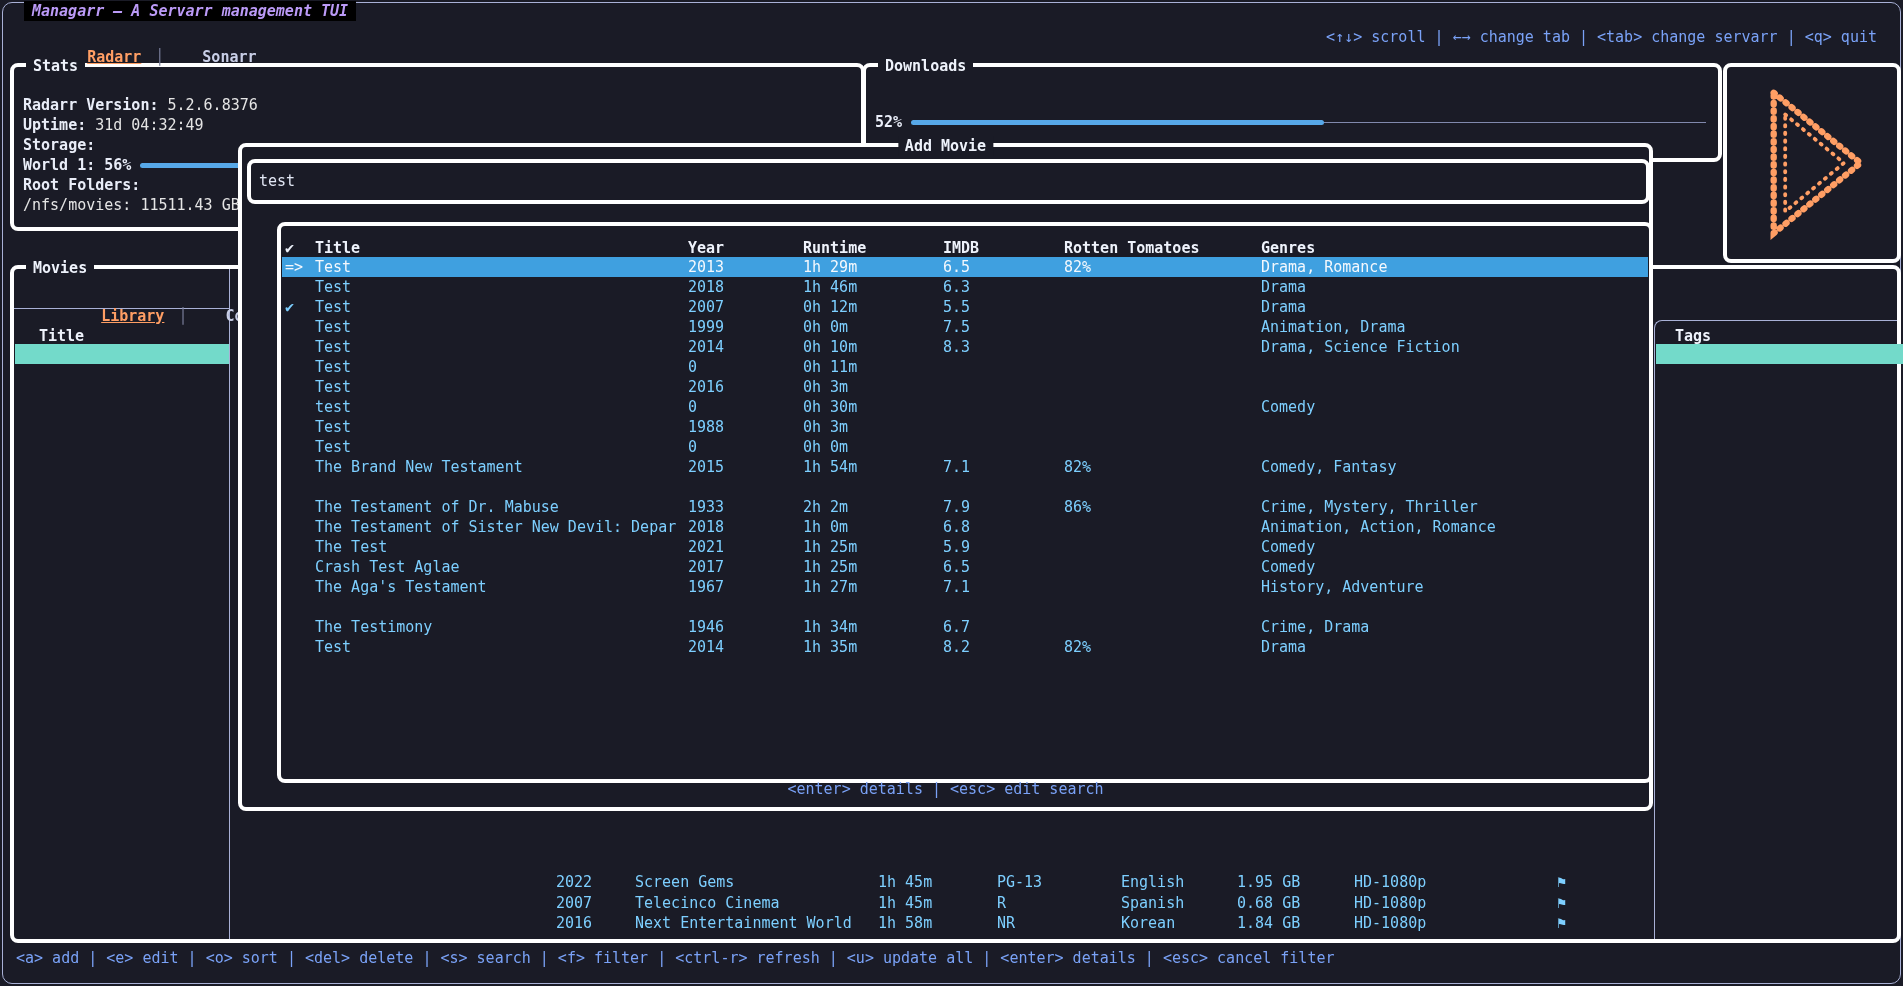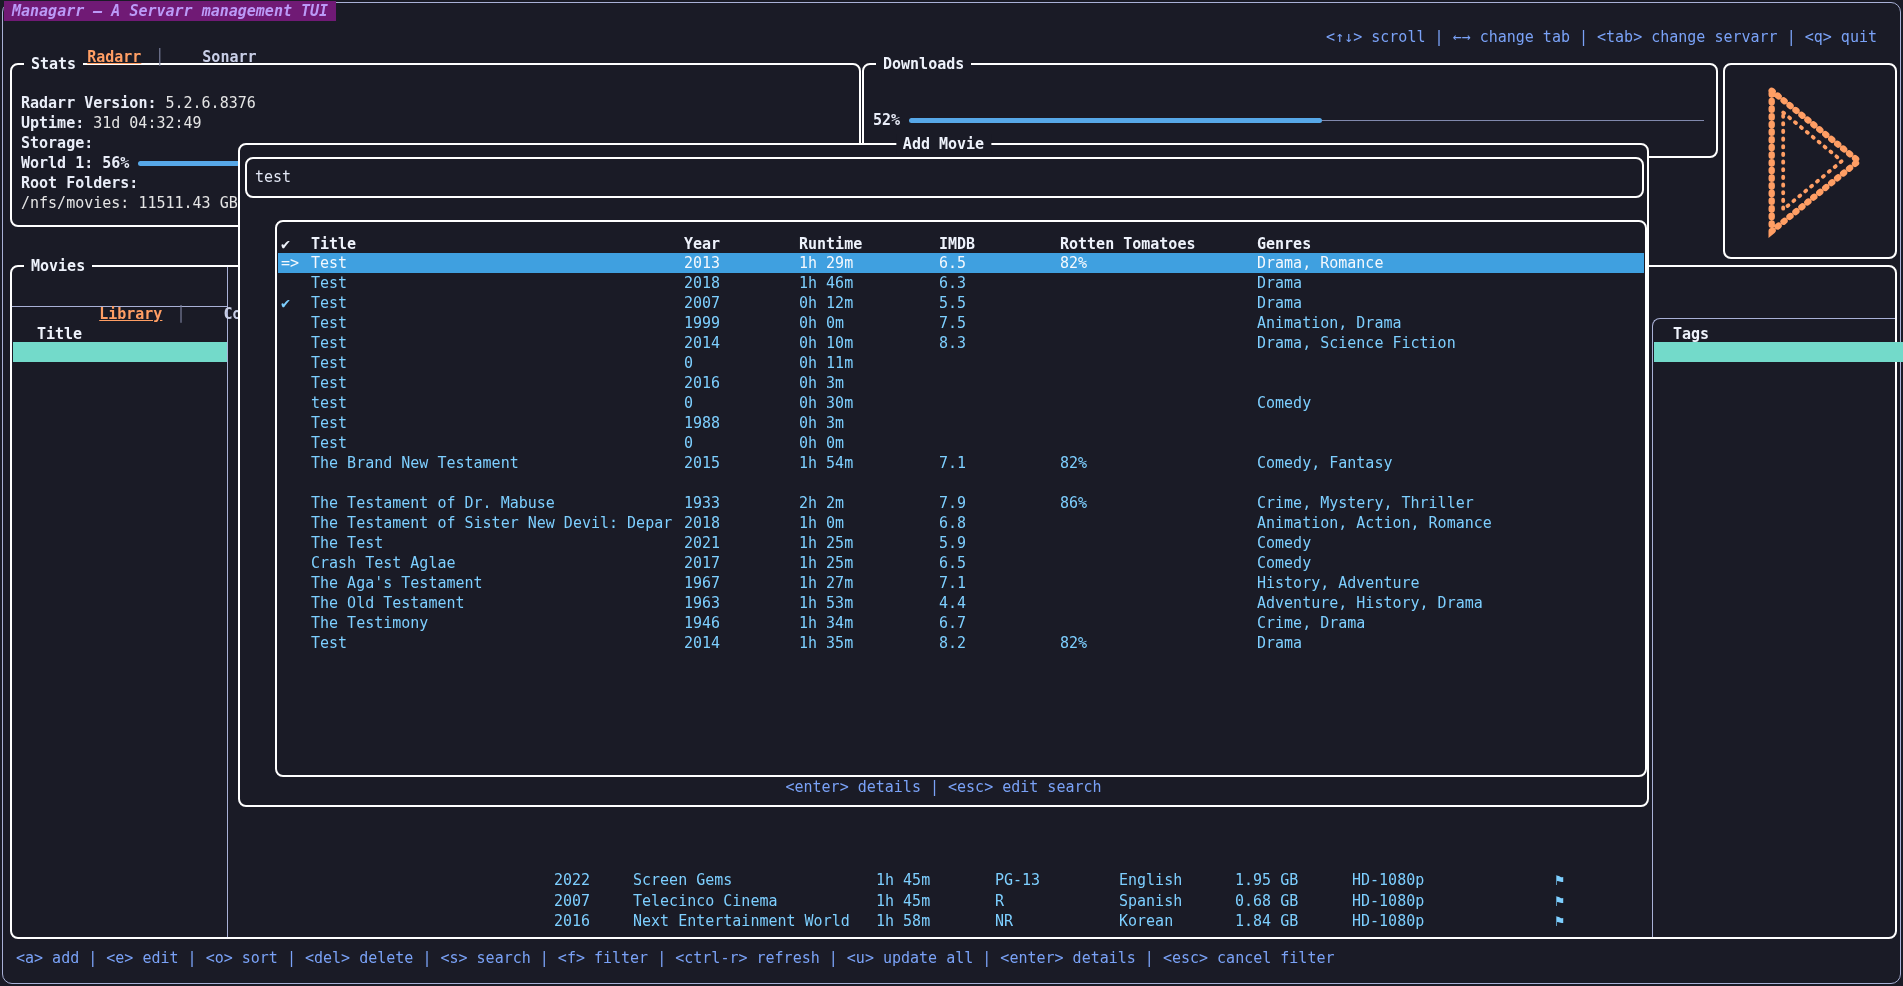--- a/index.html
+++ b/index.html
@@ -1,21 +1,21 @@
 <!DOCTYPE html>
 <html><head>
 <meta charset="utf-8">
 <style>
   html,body{margin:0;padding:0;background:#0f1017;}
   #screen{position:relative;width:1903px;height:986px;background:#1a1b26;overflow:hidden;
     font-family:"DejaVu Sans Mono","Liberation Mono",monospace;font-size:15px;line-height:20px;color:#ccd2e8;}
-  .box{position:absolute;border:2px solid #ffffff;border-radius:8px;}
+  .box{position:absolute;border:4px solid #ffffff;border-radius:8px;}
   .btitle{position:absolute;top:-11px;left:12px;background:#1a1b26;padding:0 7px;font-weight:bold;color:#eef2fb;white-space:pre;}
   #frame{position:absolute;inset:2px;border:1px solid #a9b1d6;border-radius:10px;}
-  #app-title{position:absolute;left:4px;top:1px;background:#701a75;padding:0 8px;color:#bb9af7;font-style:italic;font-weight:bold;z-index:2;white-space:pre;}
+  #app-title{position:absolute;left:24px;top:1px;background:#000000;padding:0 8px;color:#bb9af7;font-style:italic;font-weight:bold;z-index:2;white-space:pre;}
   #tabbar{position:absolute;left:27px;top:27px;white-space:pre;z-index:2;}
   .tab{font-weight:bold;color:#c8cee6;cursor:default;margin-left:24px;}
   .tab.active{color:#ff9e64;text-decoration:underline;}
   .tabsep{color:#787c99;margin:0 14px;}
   #top-hints{position:absolute;right:26px;top:27px;color:#7aa2f7;white-space:pre;z-index:2;}
   #bottom-hints{position:absolute;left:16px;top:948px;color:#7aa2f7;white-space:pre;z-index:1;}
 
   
   #stats-box{left:10px;top:63px;width:847px;height:160px;}
   .s-line{position:absolute;left:9px;right:9px;height:20px;white-space:pre;display:flex;align-items:stretch;}
@@ -433,29 +433,20 @@
   </div>
         <div class="a-row" style="top: 351px;">
     <span class="cc cc0"></span>
     <span class="cc cc1">The Aga's Testament</span>
     <span class="cc cc2">1967</span>
     <span class="cc cc3">1h 27m</span>
     <span class="cc cc4">7.1</span>
     <span class="cc cc5"></span>
     <span class="cc cc6">History, Adventure</span>
   </div>
-        <div class="a-row" style="top: 371px;">
-    <span class="cc cc0"></span>
-    <span class="cc cc1">The Old Testament</span>
-    <span class="cc cc2">1963</span>
-    <span class="cc cc3">1h 53m</span>
-    <span class="cc cc4">4.4</span>
-    <span class="cc cc5"></span>
-    <span class="cc cc6">Adventure, History, Drama</span>
-  </div>
         <div class="a-row" style="top: 391px;">
     <span class="cc cc0"></span>
     <span class="cc cc1">The Testimony</span>
     <span class="cc cc2">1946</span>
     <span class="cc cc3">1h 34m</span>
     <span class="cc cc4">6.7</span>
     <span class="cc cc5"></span>
     <span class="cc cc6">Crime, Drama</span>
   </div>
         <div class="a-row" style="top: 411px;">

